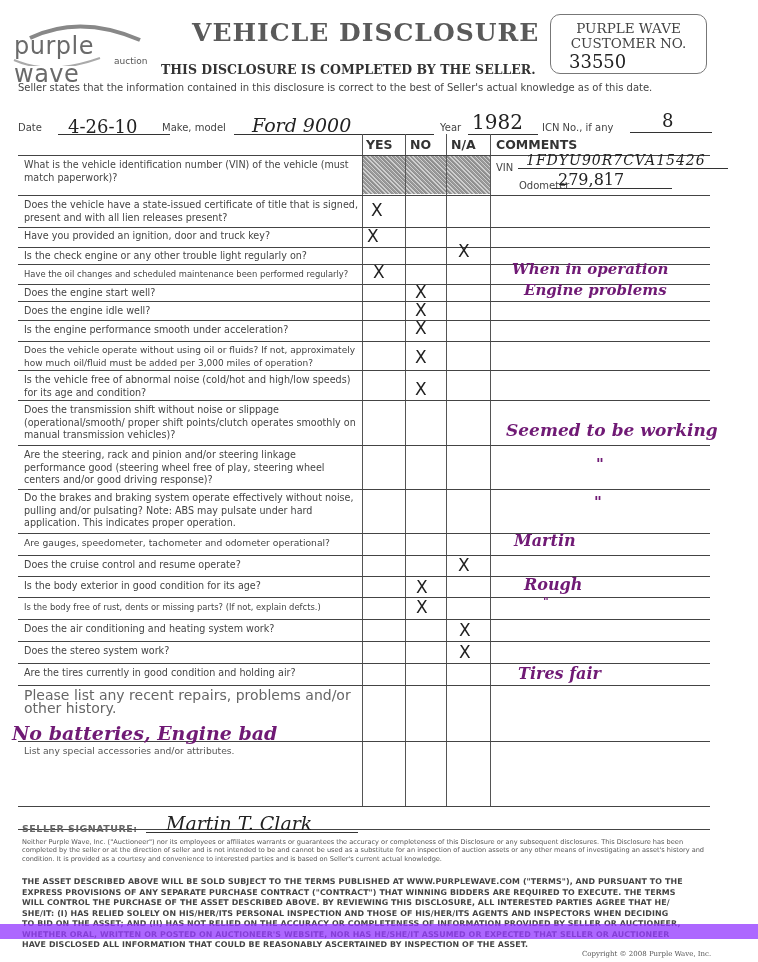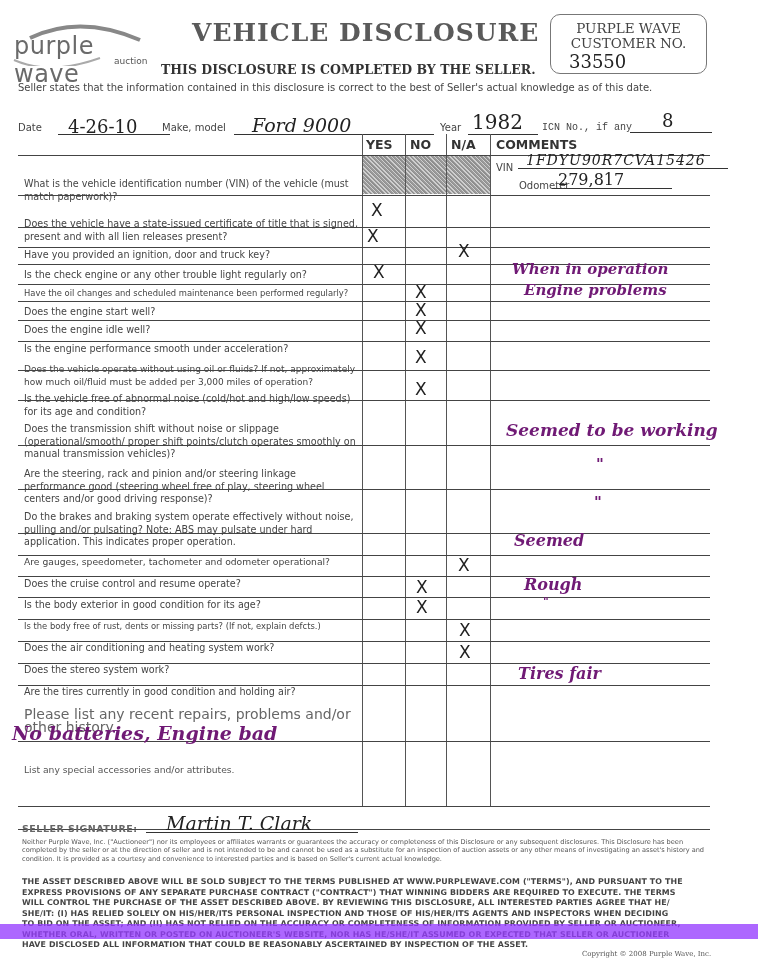--- a/index.html
+++ b/index.html
@@ -12,21 +12,21 @@
   .subtitle { font-family:"DejaVu Serif", serif; font-weight:bold; color:#333; font-size:12.5px; }
   .custbox { border:1px solid #777; border-radius:10px; }
   .custlbl { font-family:"DejaVu Serif", serif; font-size:13.5px; color:#444; text-align:center; line-height:15px; }
   .intro { font-size:10px; color:#444; line-height:12px; }
   .line { border-bottom:1px solid #333; }
   .fieldlbl { font-size:10px; color:#444; }
   .grid-v { position:absolute; width:1px; background:#555; }
   .grid-h { position:absolute; height:1px; background:#444; }
   .colhead { font-weight:bold; font-size:12.5px; color:#333; }
   .shade { background: repeating-linear-gradient(45deg,#9a9a9a 0 1px,#cfcfcf 1px 2px,#8e8e8e 2px 3px); }
-  .q { position:absolute; left:24px; font-size:9.6px; color:#444; line-height:12.5px; width:336px;margin-top:19px; }
+  .q { position:absolute; left:24px; font-size:9.6px; color:#444; line-height:12.5px; width:336px; }
   .q.small { font-size:8.4px; }
   .mark { position:absolute; font-family:"DejaVu Sans", sans-serif; font-size:17px; color:#222; }
   .cmt { position:absolute; font-family:"DejaVu Serif", serif; font-style:italic; font-size:15px; color:#701a75;font-weight:bold; }
   .fine { font-size:6.6px; color:#555; line-height:8.3px; }
   .terms { font-size:7.9px; font-weight:bold; color:#444; line-height:10.5px; letter-spacing:0.1px; }
   .banner { background:rgba(150,60,255,0.78); }
   .copyright { font-family:"DejaVu Serif", serif; font-size:7px; color:#555; }
 </style>
 </head>
 <body>
@@ -58,21 +58,21 @@
   <span class="hand" style="font-size:18px;font-style:normal;padding-left:10px;">4-26-10</span>
 </div>
 <span class="abs fieldlbl" style="left:162px;top:122px;">Make, model</span>
 <div class="abs line" style="left:234px;top:114px;width:200px;height:20px;">
   <span class="hand" style="font-size:19px;padding-left:18px;">Ford 9000</span>
 </div>
 <span class="abs fieldlbl" style="left:440px;top:122px;">Year</span>
 <div class="abs line" style="left:468px;top:110px;width:70px;height:24px;">
   <span class="hand" style="font-size:20px;font-style:normal;padding-left:4px;">1982</span>
 </div>
-<span class="abs fieldlbl" style="left:542px;top:122px;font-family:Liberation Mono, monospace;">ICN No., if any</span>
+<span class="abs fieldlbl" style="left:542px;top:122px;">ICN No., if any</span>
 <div class="abs line" style="left:630px;top:110px;width:82px;height:22px;">
   <span class="hand" style="font-size:18px;font-style:normal;padding-left:32px;">8</span>
 </div>
 
 <div>
 
   <div class="grid-v" style="left:362px;top:134px;height:672px;"></div>
   <div class="grid-v" style="left:405px;top:134px;height:672px;"></div>
   <div class="grid-v" style="left:446px;top:134px;height:672px;"></div>
   <div class="grid-v" style="left:490px;top:134px;height:672px;"></div>
@@ -154,21 +154,21 @@
   <span class="mark" style="left:416px;top:577px;">X</span>
   <span class="mark" style="left:416px;top:597px;">X</span>
   <span class="mark" style="left:459px;top:620px;">X</span>
   <span class="mark" style="left:459px;top:642px;">X</span>
 
   <span class="cmt" style="left:512px;top:260px;">When in operation</span>
   <span class="cmt" style="left:524px;top:281px;">Engine problems</span>
   <span class="cmt" style="left:506px;top:420px;font-size:17px;">Seemed to be working</span>
   <span class="cmt" style="left:596px;top:455px;">"</span>
   <span class="cmt" style="left:594px;top:493px;">"</span>
-  <span class="cmt" style="left:514px;top:531px;font-size:16px;">Seemed</span>
+  <span class="cmt" style="left:514px;top:531px;font-size:16px;">Martin</span>
   <span class="cmt" style="left:524px;top:575px;font-size:16px;">Rough</span>
   <span class="cmt" style="left:543px;top:595px;font-size:11px;">"</span>
   <span class="cmt" style="left:518px;top:664px;font-size:16px;">Tires fair</span>
 
   <div class="q" style="top:689px;font-size:14px;color:#666;">Please list any recent repairs, problems and/or other history.</div>
   <span class="cmt" style="left:12px;top:722px;font-size:19px;">No batteries, Engine bad</span>
   <div class="q" style="top:745px;font-size:9.2px;color:#555;">List any special accessories and/or attributes.</div>
   <div class="abs" style="left:20px;top:760px;width:340px;height:44px;"></div>
 </div>
 

